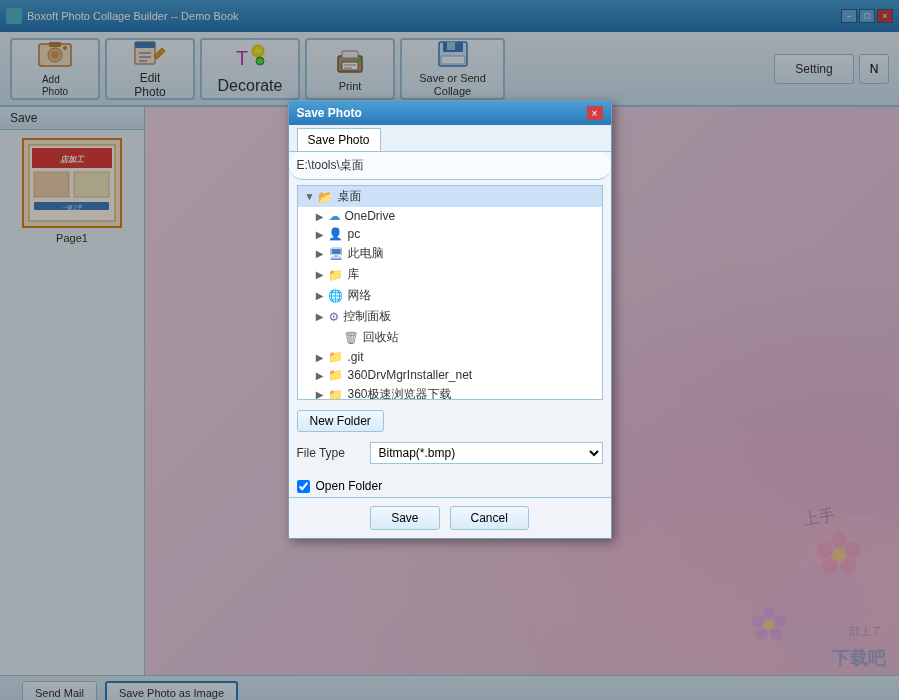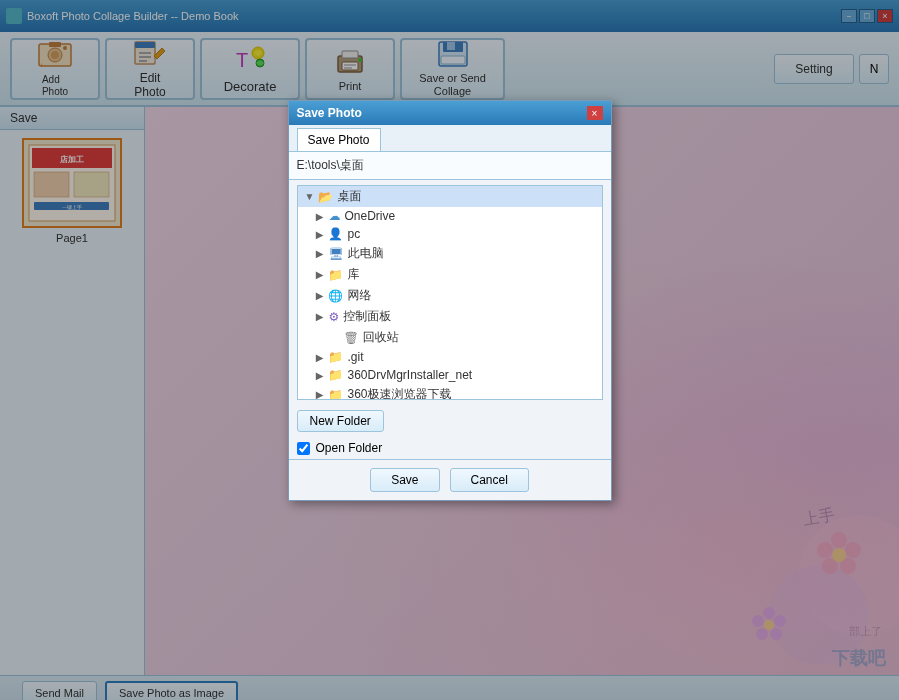--- a/index.html
+++ b/index.html
@@ -122,20 +122,21 @@
       width: 100px;
       height: 90px;
       border: 2px solid #e08020;
       background: white;
       margin: 0 auto;
       display: flex;
       align-items: center;
       justify-content: center;
       overflow: hidden;
       cursor: pointer;
+      font-style: italic;
     }
     .page-thumbnail-inner {
       width: 100%;
       height: 100%;
       background: linear-gradient(135deg, #f0e8d8, #e8d0b8);
       display: flex;
       flex-direction: column;
       align-items: center;
       justify-content: center;
       font-size: 9px;
@@ -233,20 +234,21 @@
       background: white;
       margin-top: 3px;
       cursor: pointer;
     }
     .dialog-path {
       padding: 5px 8px;
       font-size: 12px;
       color: #333;
       border-bottom: 1px solid #9cc4dc;
       background: #f8fcff;
+      border-radius: 14px;
     }
     .dialog-tree {
       height: 215px;
       overflow-y: auto;
       background: white;
       border: 1px solid #9cc4dc;
       margin: 5px 8px;
     }
     .tree-item {
       display: flex;
@@ -398,21 +400,21 @@
   <div class="toolbar-btn" style="width:100px">
     <div class="icon-area">
       <svg width="36" height="30" viewBox="0 0 36 30">
         <text x="4" y="22" font-size="20" fill="#c040c0">T</text>
         <circle cx="26" cy="8" r="6" fill="#f0e020" stroke="#e0c000" stroke-width="1"></circle>
         <path d="M22 8 Q26 2 30 8 Q26 14 22 8Z" fill="#f8f040"></path>
         <circle cx="28" cy="18" r="4" fill="#40c040" stroke="#20a020" stroke-width="1"></circle>
         <path d="M24 18 Q28 13 32 18 Q28 23 24 18Z" fill="#60e060"></path>
       </svg>
     </div>
-    <span style="font-size:13px;text-align:center">Decorate</span>
+    <span style="font-size:16px;text-align:center">Decorate</span>
   </div>
 
   <div class="toolbar-btn">
     <div class="icon-area">
       <svg width="36" height="30" viewBox="0 0 36 30">
         <rect x="6" y="10" width="24" height="16" rx="2" fill="#b0a080" stroke="#806040" stroke-width="1.5"></rect>
         <rect x="10" y="16" width="16" height="8" rx="1" fill="white" stroke="#806040" stroke-width="1"></rect>
         <rect x="10" y="5" width="16" height="7" rx="1" fill="#f0f0f0" stroke="#909090" stroke-width="1"></rect>
         <circle cx="28" cy="14" r="2" fill="#40c040"></circle>
         <line x1="12" y1="19" x2="24" y2="19" stroke="#9090a0" stroke-width="1"></line>
@@ -582,20 +584,31 @@
         <span style="color:#e0c020;margin-right:4px">📁</span>
         <span>360极速浏览器下载</span>
       </div>
 
     </div>
 
     <div class="dialog-actions-row">
       <button class="new-folder-btn">New  Folder</button>
     </div>
 
+    <div class="dialog-form">
+      <div class="form-row">
+        <span class="form-label">File Type</span>
+        <select class="form-select">
+          <option>Bitmap(*.bmp)</option>
+          <option>JPEG(*.jpg)</option>
+          <option>PNG(*.png)</option>
+          <option>GIF(*.gif)</option>
+        </select>
+      </div>
+    </div>
 
     <div class="checkbox-row">
       <input type="checkbox" checked="" style="">
       <label>Open Folder</label>
     </div>
 
     <div class="dialog-footer">
       <button class="dialog-btn">Save</button>
       <button class="dialog-btn">Cancel</button>
     </div>

